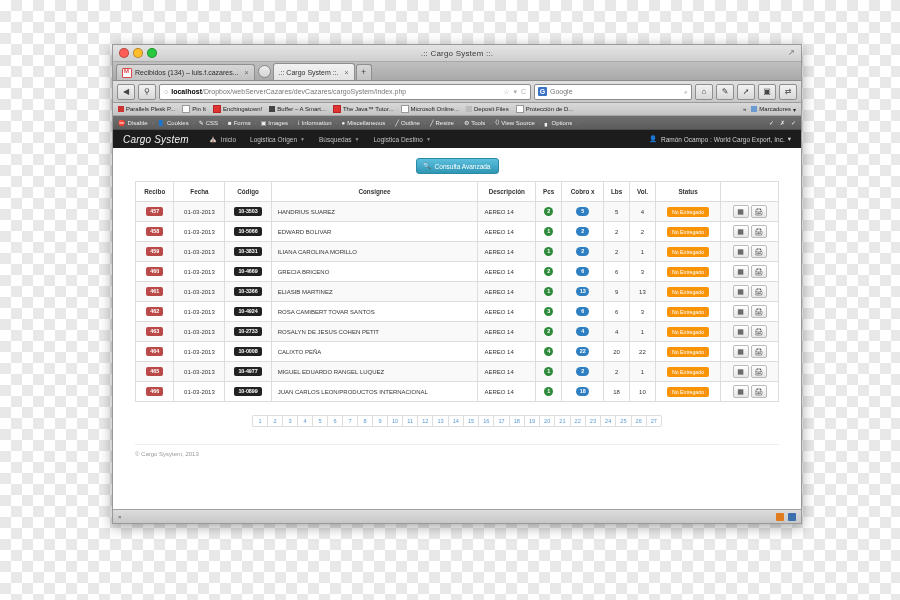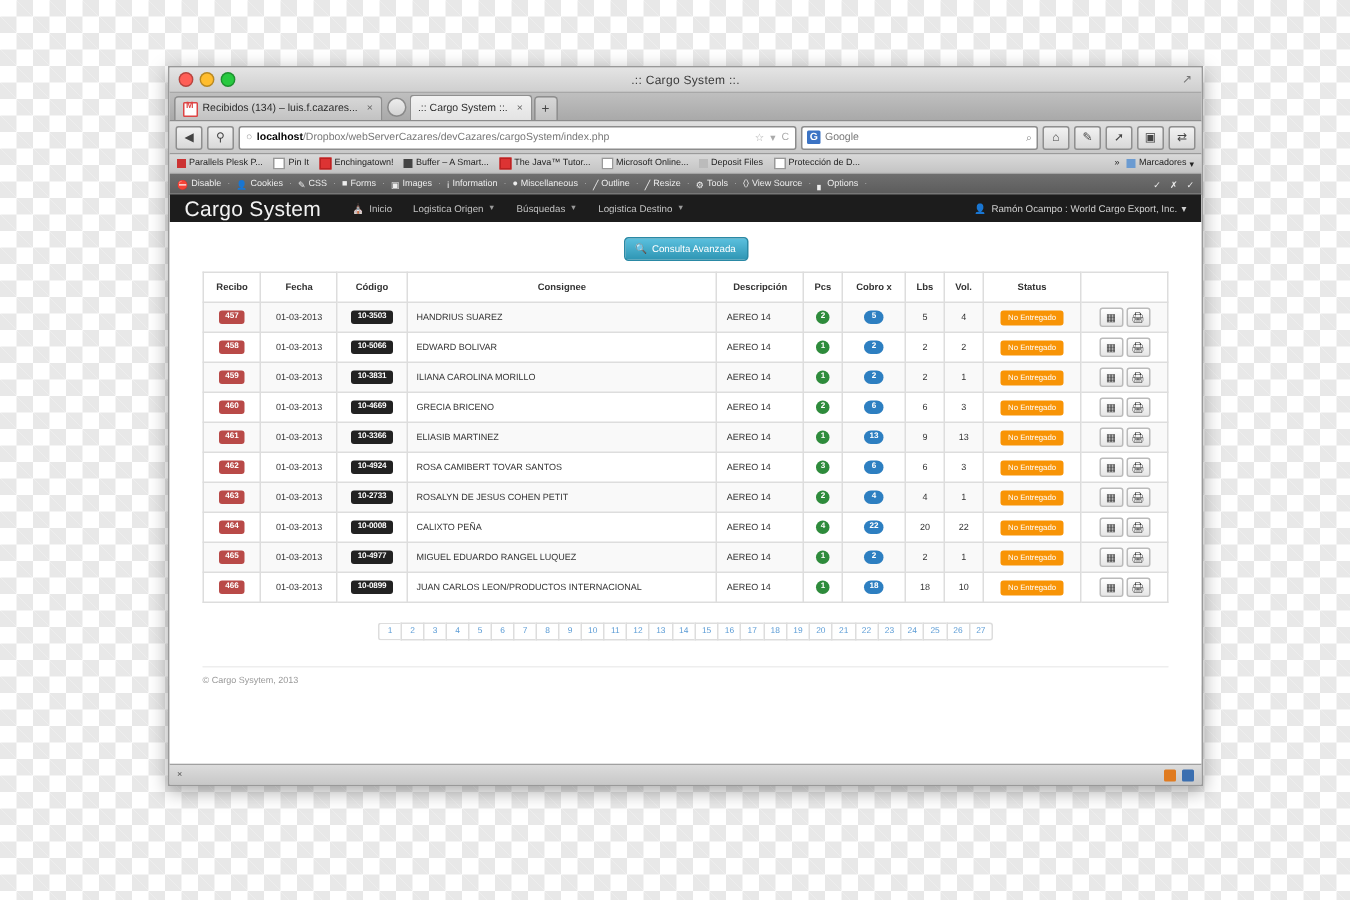--- a/index.html
+++ b/index.html
@@ -182,23 +182,24 @@
   }
   .appnav {
     height: 18px;
     background: #1c1c1c;
     display: flex; align-items: center;
     padding: 0 10px;
     color: #ddd;
     font-size: 7px;
   }
   .brand {
-    font-size: 14px; color: #f2f2f2;
+    font-size: 10px; color: #f2f2f2;
     margin-right: 14px;
     letter-spacing: .2px;
+    font-style: italic;
   }
   .navitem {
     display: flex; align-items: center; gap: 3px;
     padding: 0 7px; color: #c2c2c2; font-size: 6.5px;
   }
   .navitem .caret { font-size: 5px; color: #9a9a9a; }
   .appnav .useritem { margin-left: auto; display: flex; align-items: center; gap: 3px; color: #cfcfcf; font-size: 6.5px; }
   .content {
     padding: 10px 22px 0 22px;
     background: #fff;

